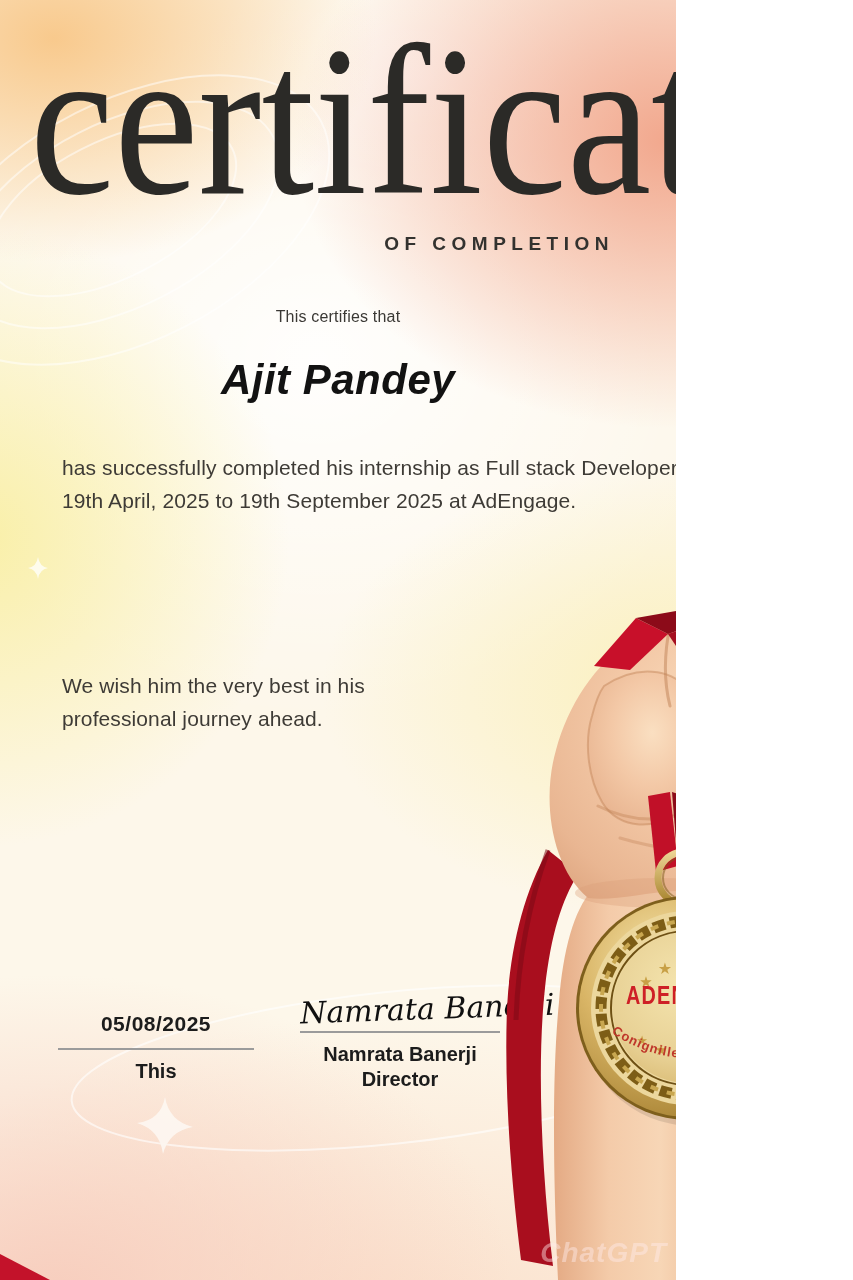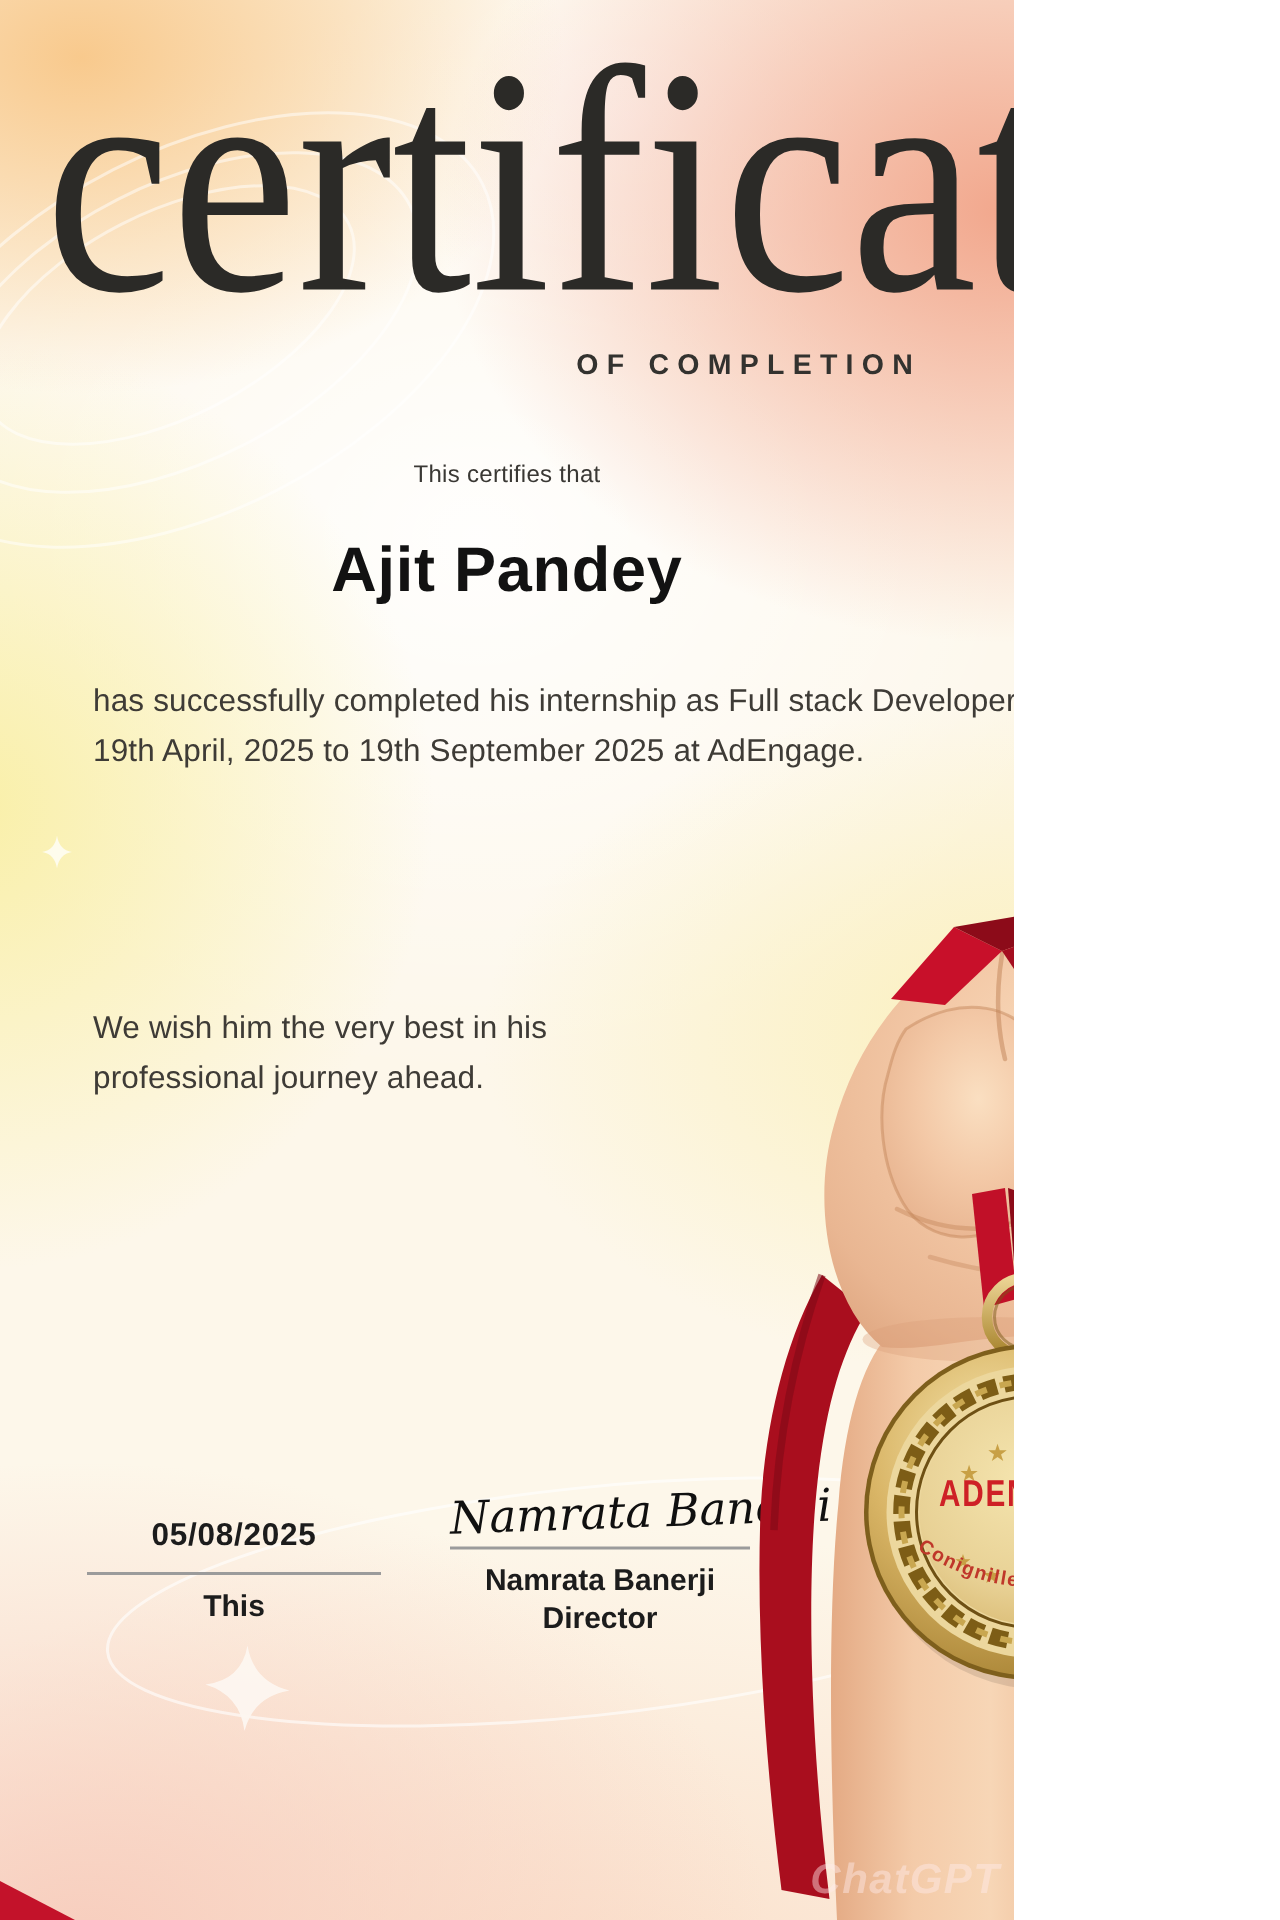--- a/index.html
+++ b/index.html
@@ -23,21 +23,21 @@
     top:201px;right:62px;font-size:19px;font-weight:600;letter-spacing:5.5px;
     color:#33322f;
     margin-top:32px;
   }
   .certifies{
     top:308px;left:0;width:100%;text-align:center;
     font-size:16px;color:#3a3834;letter-spacing:.2px;
   }
   .recipient{
     top:356px;left:0;width:100%;text-align:center;
-    font-size:42px;font-weight:bold;color:#121212;letter-spacing:.5px;
+    font-size:42px;font-weight:bold;color:#121212;letter-spacing:.5px;font-style:italic;
   }
   .para{
     left:62px;width:735px;font-size:21px;line-height:1.55;color:#3e3b36;
     white-space:pre-line;letter-spacing:.1px;
   }
   .p1{top:452px;}
   .p2{top:562px;}
   .p3{top:670px;}
   .date-block{left:58px;top:1008px;width:196px;text-align:center;}
   .sig-block{left:300px;top:992px;width:200px;text-align:center;}

